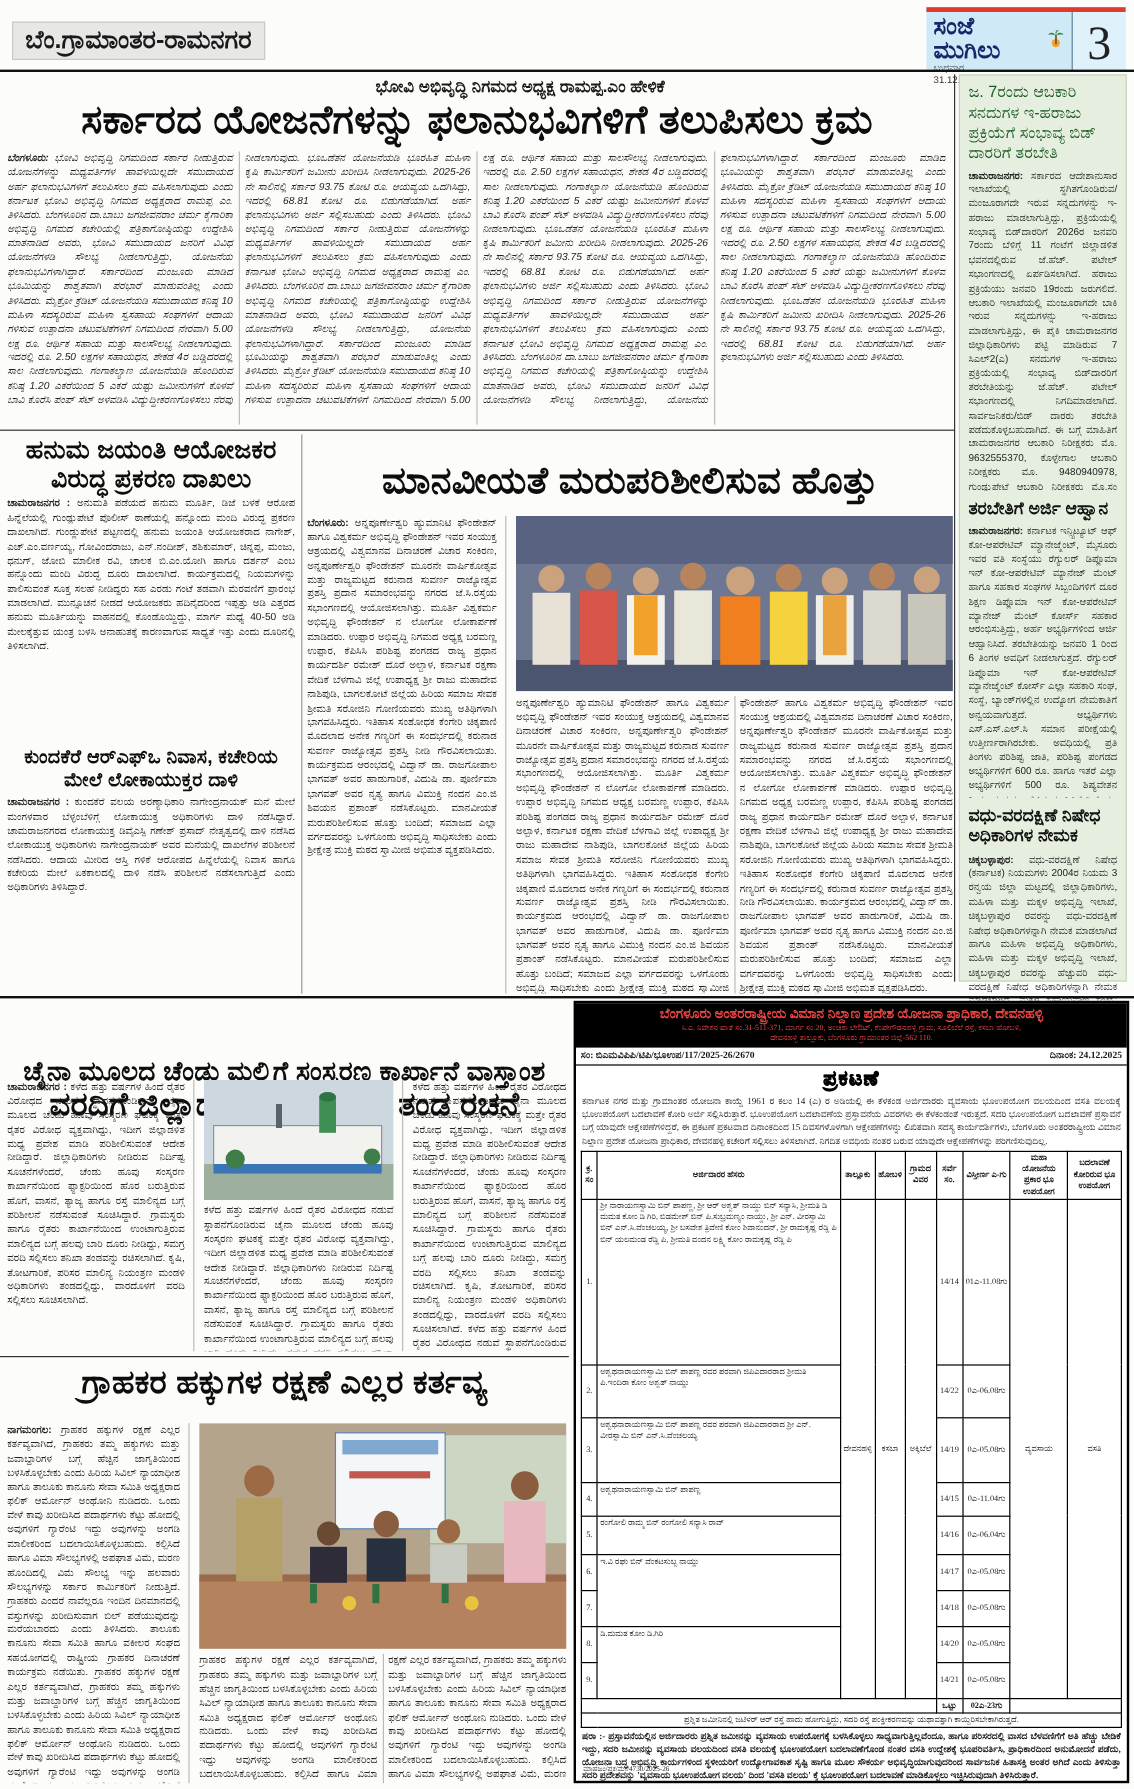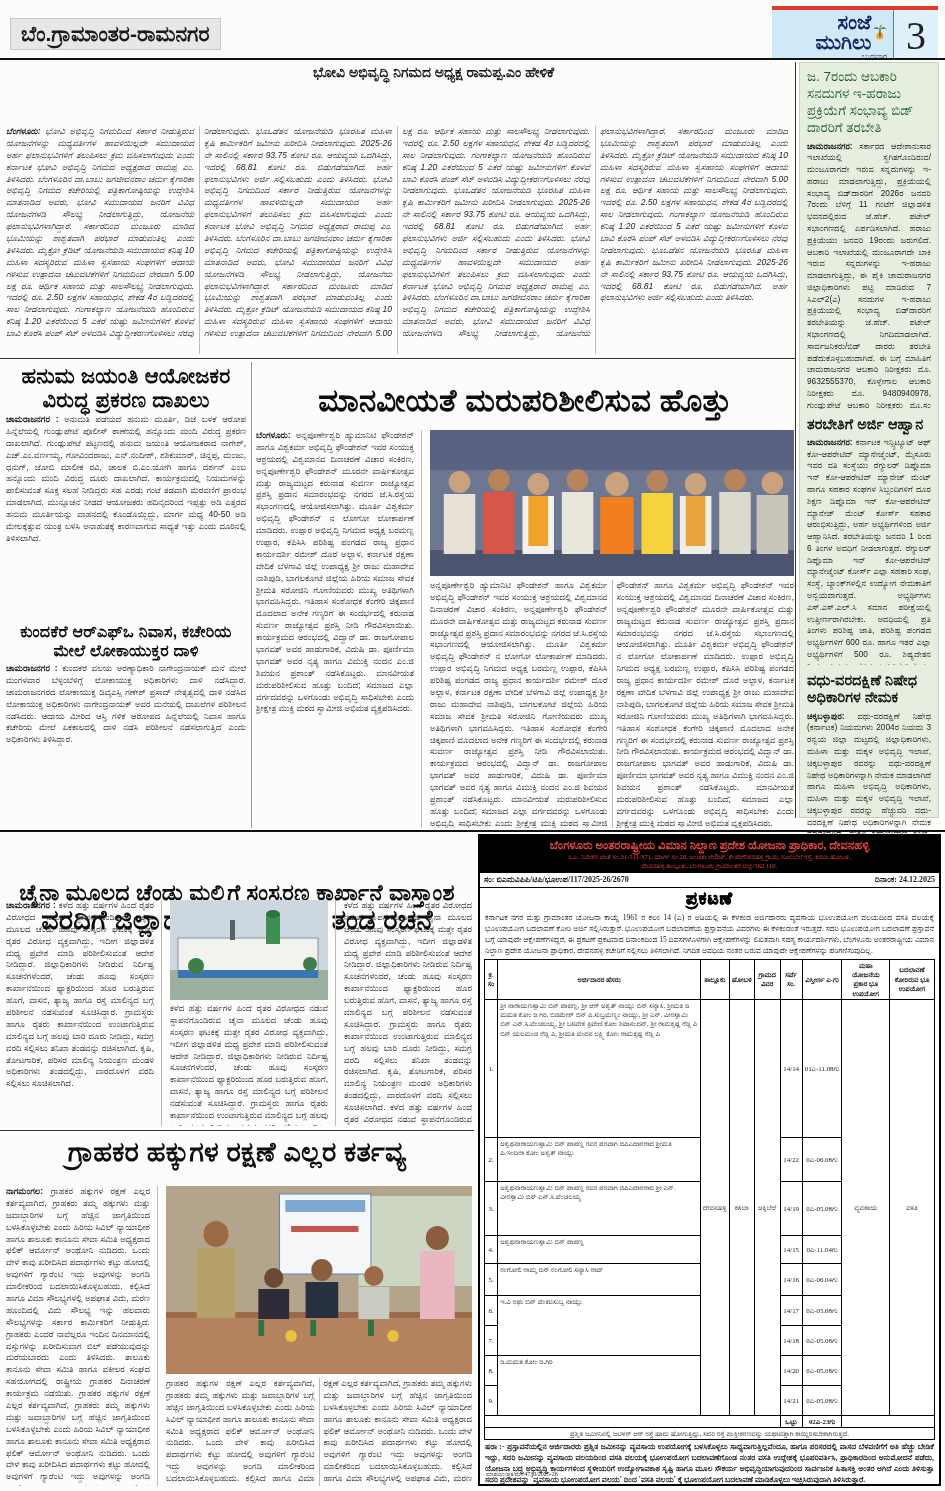--- a/index.html
+++ b/index.html
@@ -9,21 +9,21 @@
   .rule{background:#111;}
   .bt{font-size:8.5px;line-height:1.4;text-align:justify;color:#222;overflow:hidden;}
   .dl{font-weight:bold;}
   .cols4{column-count:4;column-gap:10px;column-rule:1px solid #bbb;font-style:italic;}
   .cols2{column-count:2;column-gap:9px;column-rule:1px solid #bbb;}
   .kicker{font-weight:bold;text-align:center;font-size:14px;}
   .headline{font-weight:bold;text-align:center;color:#0d0d0d;letter-spacing:.2px;}
   
   .section-box{background:#e7e7e5;border:1px solid #c9c9c7;padding:3px 10px;font-size:21px;font-weight:bold;}
   .mast{background:#cfe9f6;border-top:4px solid #e03a2c;display:flex;align-items:stretch;}
-  .mast-left{flex:1;text-align:right;padding:2px 6px 1px;}
+  .mast-left{flex:1;text-align:left;padding:2px 6px 1px;}
   .mast-title{font-size:20px;font-weight:bold;color:#14276b;line-height:1;}
   .mast-sub{font-size:8px;font-weight:normal;color:#333;}
   .pagenum{width:44px;border-left:1.5px solid #5d7f96;background:#dff1fa;display:flex;align-items:center;justify-content:center;
            font-family:"Liberation Serif",serif;font-size:40px;color:#222;}
   
   .greenbox{background:#e6efdf;border:1px solid #c3d4b8;padding:6px 7px;box-sizing:border-box;}
   .green-head{color:#1b5a23;font-weight:normal;font-size:13.5px;line-height:1.25;margin:0 0 4px;}
   .sub-head{color:#111;font-weight:bold;font-size:14.5px;line-height:1.2;margin:7px 0 4px;}
   .green-body{font-size:8.3px;line-height:1.42;text-align:justify;color:#222;overflow:hidden;}
   
@@ -65,20 +65,21 @@
       </div>
       <div class="mast-sub">ಬುಧವಾರ</div>
       <div class="mast-sub">31.12.2025</div>
     </div>
     <div class="pagenum">3</div>
   </div>
 
   <div class="abs rule" style="left:0;top:58px;width:945px;height:2px;"></div>
 
   <div class="abs kicker" style="left:0;top:64px;width:795px;padding-left:36px;">ಭೋವಿ ಅಭಿವೃದ್ಧಿ ನಿಗಮದ ಅಧ್ಯಕ್ಷ ರಾಮಪ್ಪ.ಎಂ ಹೇಳಿಕೆ</div>
+  <div class="abs headline" style="left:0;top:82px;width:795px;font-size:33px;line-height:1.1;">ಸರ್ಕಾರದ ಯೋಜನೆಗಳನ್ನು ಫಲಾನುಭವಿಗಳಿಗೆ ತಲುಪಿಸಲು ಕ್ರಮ</div>
   <div class="abs bt cols4" style="left:6px;top:126px;width:782px;height:228px;">
     <span class="dl">ಬೆಂಗಳೂರು:</span>
     <span>ಭೋವಿ ಅಭಿವೃದ್ಧಿ ನಿಗಮದಿಂದ ಸರ್ಕಾರ ನೀಡುತ್ತಿರುವ ಯೋಜನೆಗಳನ್ನು ಮಧ್ಯವರ್ತಿಗಳ ಹಾವಳಿಯಿಲ್ಲದೇ ಸಮುದಾಯದ ಅರ್ಹ ಫಲಾನುಭವಿಗಳಿಗೆ ತಲುಪಿಸಲು ಕ್ರಮ ವಹಿಸಲಾಗುವುದು ಎಂದು ಕರ್ನಾಟಕ ಭೋವಿ ಅಭಿವೃದ್ಧಿ ನಿಗಮದ ಅಧ್ಯಕ್ಷರಾದ ರಾಮಪ್ಪ ಎಂ. ತಿಳಿಸಿದರು. ಬೆಂಗಳೂರಿನ ದಾ.ಬಾಬು ಜಗಜೀವನರಾಂ ಚರ್ಮ ಕೈಗಾರಿಕಾ ಅಭಿವೃದ್ಧಿ ನಿಗಮದ ಕಚೇರಿಯಲ್ಲಿ ಪತ್ರಿಕಾಗೋಷ್ಠಿಯನ್ನು ಉದ್ದೇಶಿಸಿ ಮಾತನಾಡಿದ ಅವರು, ಭೋವಿ ಸಮುದಾಯದ ಜನರಿಗೆ ವಿವಿಧ ಯೋಜನೆಗಳಡಿ ಸೌಲಭ್ಯ ನೀಡಲಾಗುತ್ತಿದ್ದು, ಯೋಜನೆಯ ಫಲಾನುಭವಿಗಳಾಗಿದ್ದಾರೆ. ಸರ್ಕಾರದಿಂದ ಮಂಜೂರು ಮಾಡಿದ ಭೂಮಿಯನ್ನು ಶಾಶ್ವತವಾಗಿ ಪರಭಾರೆ ಮಾಡುವಂತಿಲ್ಲ ಎಂದು ತಿಳಿಸಿದರು. ಮೈಕ್ರೋ ಕ್ರೆಡಿಟ್ ಯೋಜನೆಯಡಿ ಸಮುದಾಯದ ಕನಿಷ್ಠ 10 ಮಹಿಳಾ ಸದಸ್ಯರಿರುವ ಮಹಿಳಾ ಸ್ವಸಹಾಯ ಸಂಘಗಳಿಗೆ ಆದಾಯ ಗಳಿಸುವ ಉತ್ಪಾದನಾ ಚಟುವಟಿಕೆಗಳಿಗೆ ನಿಗಮದಿಂದ ನೇರವಾಗಿ 5.00 ಲಕ್ಷ ರೂ. ಆರ್ಥಿಕ ಸಹಾಯ ಮತ್ತು ಸಾಲಸೌಲಭ್ಯ ನೀಡಲಾಗುವುದು. ಇದರಲ್ಲಿ ರೂ. 2.50 ಲಕ್ಷಗಳ ಸಹಾಯಧನ, ಶೇಕಡ 4ರ ಬಡ್ಡಿದರದಲ್ಲಿ ಸಾಲ ನೀಡಲಾಗುವುದು. ಗಂಗಾಕಲ್ಯಾಣ ಯೋಜನೆಯಡಿ ಹೊಂದಿರುವ ಕನಿಷ್ಠ 1.20 ಎಕರೆಯಿಂದ 5 ಎಕರೆ ಯಷ್ಟು ಜಮೀನುಗಳಿಗೆ ಕೊಳವೆ ಬಾವಿ ಕೊರೆಸಿ ಪಂಪ್ ಸೆಟ್ ಅಳವಡಿಸಿ ವಿದ್ಯುದ್ದೀಕರಣಗೊಳಿಸಲು ನೆರವು ನೀಡಲಾಗುವುದು. ಭೂಒಡೆತನ ಯೋಜನೆಯಡಿ ಭೂರಹಿತ ಮಹಿಳಾ ಕೃಷಿ ಕಾರ್ಮಿಕರಿಗೆ ಜಮೀನು ಖರೀದಿಸಿ ನೀಡಲಾಗುವುದು. 2025-26 ನೇ ಸಾಲಿನಲ್ಲಿ ಸರ್ಕಾರ 93.75 ಕೋಟಿ ರೂ. ಆಯವ್ಯಯ ಒದಗಿಸಿದ್ದು, ಇದರಲ್ಲಿ 68.81 ಕೋಟಿ ರೂ. ಬಿಡುಗಡೆಯಾಗಿದೆ. ಅರ್ಹ ಫಲಾನುಭವಿಗಳು ಅರ್ಜಿ ಸಲ್ಲಿಸಬಹುದು ಎಂದು ತಿಳಿಸಿದರು. ಭೋವಿ ಅಭಿವೃದ್ಧಿ ನಿಗಮದಿಂದ ಸರ್ಕಾರ ನೀಡುತ್ತಿರುವ ಯೋಜನೆಗಳನ್ನು ಮಧ್ಯವರ್ತಿಗಳ ಹಾವಳಿಯಿಲ್ಲದೇ ಸಮುದಾಯದ ಅರ್ಹ ಫಲಾನುಭವಿಗಳಿಗೆ ತಲುಪಿಸಲು ಕ್ರಮ ವಹಿಸಲಾಗುವುದು ಎಂದು ಕರ್ನಾಟಕ ಭೋವಿ ಅಭಿವೃದ್ಧಿ ನಿಗಮದ ಅಧ್ಯಕ್ಷರಾದ ರಾಮಪ್ಪ ಎಂ. ತಿಳಿಸಿದರು. ಬೆಂಗಳೂರಿನ ದಾ.ಬಾಬು ಜಗಜೀವನರಾಂ ಚರ್ಮ ಕೈಗಾರಿಕಾ ಅಭಿವೃದ್ಧಿ ನಿಗಮದ ಕಚೇರಿಯಲ್ಲಿ ಪತ್ರಿಕಾಗೋಷ್ಠಿಯನ್ನು ಉದ್ದೇಶಿಸಿ ಮಾತನಾಡಿದ ಅವರು, ಭೋವಿ ಸಮುದಾಯದ ಜನರಿಗೆ ವಿವಿಧ ಯೋಜನೆಗಳಡಿ ಸೌಲಭ್ಯ ನೀಡಲಾಗುತ್ತಿದ್ದು, ಯೋಜನೆಯ ಫಲಾನುಭವಿಗಳಾಗಿದ್ದಾರೆ. ಸರ್ಕಾರದಿಂದ ಮಂಜೂರು ಮಾಡಿದ ಭೂಮಿಯನ್ನು ಶಾಶ್ವತವಾಗಿ ಪರಭಾರೆ ಮಾಡುವಂತಿಲ್ಲ ಎಂದು ತಿಳಿಸಿದರು. ಮೈಕ್ರೋ ಕ್ರೆಡಿಟ್ ಯೋಜನೆಯಡಿ ಸಮುದಾಯದ ಕನಿಷ್ಠ 10 ಮಹಿಳಾ ಸದಸ್ಯರಿರುವ ಮಹಿಳಾ ಸ್ವಸಹಾಯ ಸಂಘಗಳಿಗೆ ಆದಾಯ ಗಳಿಸುವ ಉತ್ಪಾದನಾ ಚಟುವಟಿಕೆಗಳಿಗೆ ನಿಗಮದಿಂದ ನೇರವಾಗಿ 5.00 ಲಕ್ಷ ರೂ. ಆರ್ಥಿಕ ಸಹಾಯ ಮತ್ತು ಸಾಲಸೌಲಭ್ಯ ನೀಡಲಾಗುವುದು. ಇದರಲ್ಲಿ ರೂ. 2.50 ಲಕ್ಷಗಳ ಸಹಾಯಧನ, ಶೇಕಡ 4ರ ಬಡ್ಡಿದರದಲ್ಲಿ ಸಾಲ ನೀಡಲಾಗುವುದು. ಗಂಗಾಕಲ್ಯಾಣ ಯೋಜನೆಯಡಿ ಹೊಂದಿರುವ ಕನಿಷ್ಠ 1.20 ಎಕರೆಯಿಂದ 5 ಎಕರೆ ಯಷ್ಟು ಜಮೀನುಗಳಿಗೆ ಕೊಳವೆ ಬಾವಿ ಕೊರೆಸಿ ಪಂಪ್ ಸೆಟ್ ಅಳವಡಿಸಿ ವಿದ್ಯುದ್ದೀಕರಣಗೊಳಿಸಲು ನೆರವು ನೀಡಲಾಗುವುದು. ಭೂಒಡೆತನ ಯೋಜನೆಯಡಿ ಭೂರಹಿತ ಮಹಿಳಾ ಕೃಷಿ ಕಾರ್ಮಿಕರಿಗೆ ಜಮೀನು ಖರೀದಿಸಿ ನೀಡಲಾಗುವುದು. 2025-26 ನೇ ಸಾಲಿನಲ್ಲಿ ಸರ್ಕಾರ 93.75 ಕೋಟಿ ರೂ. ಆಯವ್ಯಯ ಒದಗಿಸಿದ್ದು, ಇದರಲ್ಲಿ 68.81 ಕೋಟಿ ರೂ. ಬಿಡುಗಡೆಯಾಗಿದೆ. ಅರ್ಹ ಫಲಾನುಭವಿಗಳು ಅರ್ಜಿ ಸಲ್ಲಿಸಬಹುದು ಎಂದು ತಿಳಿಸಿದರು. ಭೋವಿ ಅಭಿವೃದ್ಧಿ ನಿಗಮದಿಂದ ಸರ್ಕಾರ ನೀಡುತ್ತಿರುವ ಯೋಜನೆಗಳನ್ನು ಮಧ್ಯವರ್ತಿಗಳ ಹಾವಳಿಯಿಲ್ಲದೇ ಸಮುದಾಯದ ಅರ್ಹ ಫಲಾನುಭವಿಗಳಿಗೆ ತಲುಪಿಸಲು ಕ್ರಮ ವಹಿಸಲಾಗುವುದು ಎಂದು ಕರ್ನಾಟಕ ಭೋವಿ ಅಭಿವೃದ್ಧಿ ನಿಗಮದ ಅಧ್ಯಕ್ಷರಾದ ರಾಮಪ್ಪ ಎಂ. ತಿಳಿಸಿದರು. ಬೆಂಗಳೂರಿನ ದಾ.ಬಾಬು ಜಗಜೀವನರಾಂ ಚರ್ಮ ಕೈಗಾರಿಕಾ ಅಭಿವೃದ್ಧಿ ನಿಗಮದ ಕಚೇರಿಯಲ್ಲಿ ಪತ್ರಿಕಾಗೋಷ್ಠಿಯನ್ನು ಉದ್ದೇಶಿಸಿ ಮಾತನಾಡಿದ ಅವರು, ಭೋವಿ ಸಮುದಾಯದ ಜನರಿಗೆ ವಿವಿಧ ಯೋಜನೆಗಳಡಿ ಸೌಲಭ್ಯ ನೀಡಲಾಗುತ್ತಿದ್ದು, ಯೋಜನೆಯ ಫಲಾನುಭವಿಗಳಾಗಿದ್ದಾರೆ. ಸರ್ಕಾರದಿಂದ ಮಂಜೂರು ಮಾಡಿದ ಭೂಮಿಯನ್ನು ಶಾಶ್ವತವಾಗಿ ಪರಭಾರೆ ಮಾಡುವಂತಿಲ್ಲ ಎಂದು ತಿಳಿಸಿದರು. ಮೈಕ್ರೋ ಕ್ರೆಡಿಟ್ ಯೋಜನೆಯಡಿ ಸಮುದಾಯದ ಕನಿಷ್ಠ 10 ಮಹಿಳಾ ಸದಸ್ಯರಿರುವ ಮಹಿಳಾ ಸ್ವಸಹಾಯ ಸಂಘಗಳಿಗೆ ಆದಾಯ ಗಳಿಸುವ ಉತ್ಪಾದನಾ ಚಟುವಟಿಕೆಗಳಿಗೆ ನಿಗಮದಿಂದ ನೇರವಾಗಿ 5.00 ಲಕ್ಷ ರೂ. ಆರ್ಥಿಕ ಸಹಾಯ ಮತ್ತು ಸಾಲಸೌಲಭ್ಯ ನೀಡಲಾಗುವುದು. ಇದರಲ್ಲಿ ರೂ. 2.50 ಲಕ್ಷಗಳ ಸಹಾಯಧನ, ಶೇಕಡ 4ರ ಬಡ್ಡಿದರದಲ್ಲಿ ಸಾಲ ನೀಡಲಾಗುವುದು. ಗಂಗಾಕಲ್ಯಾಣ ಯೋಜನೆಯಡಿ ಹೊಂದಿರುವ ಕನಿಷ್ಠ 1.20 ಎಕರೆಯಿಂದ 5 ಎಕರೆ ಯಷ್ಟು ಜಮೀನುಗಳಿಗೆ ಕೊಳವೆ ಬಾವಿ ಕೊರೆಸಿ ಪಂಪ್ ಸೆಟ್ ಅಳವಡಿಸಿ ವಿದ್ಯುದ್ದೀಕರಣಗೊಳಿಸಲು ನೆರವು ನೀಡಲಾಗುವುದು. ಭೂಒಡೆತನ ಯೋಜನೆಯಡಿ ಭೂರಹಿತ ಮಹಿಳಾ ಕೃಷಿ ಕಾರ್ಮಿಕರಿಗೆ ಜಮೀನು ಖರೀದಿಸಿ ನೀಡಲಾಗುವುದು. 2025-26 ನೇ ಸಾಲಿನಲ್ಲಿ ಸರ್ಕಾರ 93.75 ಕೋಟಿ ರೂ. ಆಯವ್ಯಯ ಒದಗಿಸಿದ್ದು, ಇದರಲ್ಲಿ 68.81 ಕೋಟಿ ರೂ. ಬಿಡುಗಡೆಯಾಗಿದೆ. ಅರ್ಹ ಫಲಾನುಭವಿಗಳು ಅರ್ಜಿ ಸಲ್ಲಿಸಬಹುದು ಎಂದು ತಿಳಿಸಿದರು.</span>
   </div>
   <div class="abs" style="left:0;top:358px;width:795px;height:1px;background:#333;"></div>
 
   <div class="abs headline" style="left:4px;top:364px;width:244px;font-size:21px;line-height:1.15;">ಹನುಮ ಜಯಂತಿ ಆಯೋಜಕರ ವಿರುದ್ಧ ಪ್ರಕರಣ ದಾಖಲು</div>
   <div class="abs bt" style="left:6px;top:414px;width:240px;height:202px;">
     <span class="dl">ಚಾಮರಾಜನಗರ :</span>
     <span>ಅನುಮತಿ ಪಡೆಯದೆ ಹನುಮ ಮೂರ್ತಿ, ಡಿಜೆ ಬಳಕೆ ಆರೋಪ ಹಿನ್ನೆಲೆಯಲ್ಲಿ ಗುಂಡ್ಲುಪೇಟೆ ಪೊಲೀಸ್ ಠಾಣೆಯಲ್ಲಿ ಹನ್ನೊಂದು ಮಂದಿ ವಿರುದ್ಧ ಪ್ರಕರಣ ದಾಖಲಾಗಿದೆ. ಗುಂಡ್ಲುಪೇಟೆ ಪಟ್ಟಣದಲ್ಲಿ ಹನುಮ ಜಯಂತಿ ಆಯೋಜಕರಾದ ನಾಗೇಶ್, ಎಚ್.ಎಂ.ವರ್ಣಯ್ಯ, ಗೋವಿಂದರಾಜು, ಎನ್.ನಂದೀಶ್, ಶಶಿಕುಮಾರ್, ಚಿನ್ನಪ್ಪ, ಮಂಜು, ಧನುಗ್, ಜೋಬಿ ಮಾಲೀಕ ರವಿ, ಚಾಲಕ ಬಿ.ಎಂ.ಯೋಗಿ ಹಾಗೂ ದರ್ಶನ್ ಎಂಬ ಹನ್ನೊಂದು ಮಂದಿ ವಿರುದ್ಧ ದೂರು ದಾಖಲಾಗಿದೆ. ಕಾರ್ಯಕ್ರಮದಲ್ಲಿ ನಿಯಮಗಳನ್ನು ಪಾಲಿಸುವಂತೆ ಸೂಕ್ತ ಸಲಹೆ ನೀಡಿದ್ದರು ಸಹ ಎರಡು ಗಂಟೆ ತಡವಾಗಿ ಮೆರವಣಿಗೆ ಪ್ರಾರಂಭ ಮಾಡಲಾಗಿದೆ. ಮುನ್ಸೂಚನೆ ನೀಡದೆ ಆಯೋಜಕರು ಹದಿನೈದರಿಂದ ಇಪ್ಪತ್ತು ಅಡಿ ಎತ್ತರದ ಹನುಮ ಮೂರ್ತಿಯನ್ನು ವಾಹನದಲ್ಲಿ ಕೊಂಡೊಯ್ದಿದ್ದು, ಮಾರ್ಗ ಮಧ್ಯೆ 40-50 ಅಡಿ ಮೇಲಕ್ಕೆತ್ತುವ ಯಂತ್ರ ಬಳಸಿ ಅನಾಹುತಕ್ಕೆ ಕಾರಣವಾಗುವ ಸಾಧ್ಯತೆ ಇತ್ತು ಎಂದು ದೂರಿನಲ್ಲಿ ತಿಳಿಸಲಾಗಿದೆ.</span>

